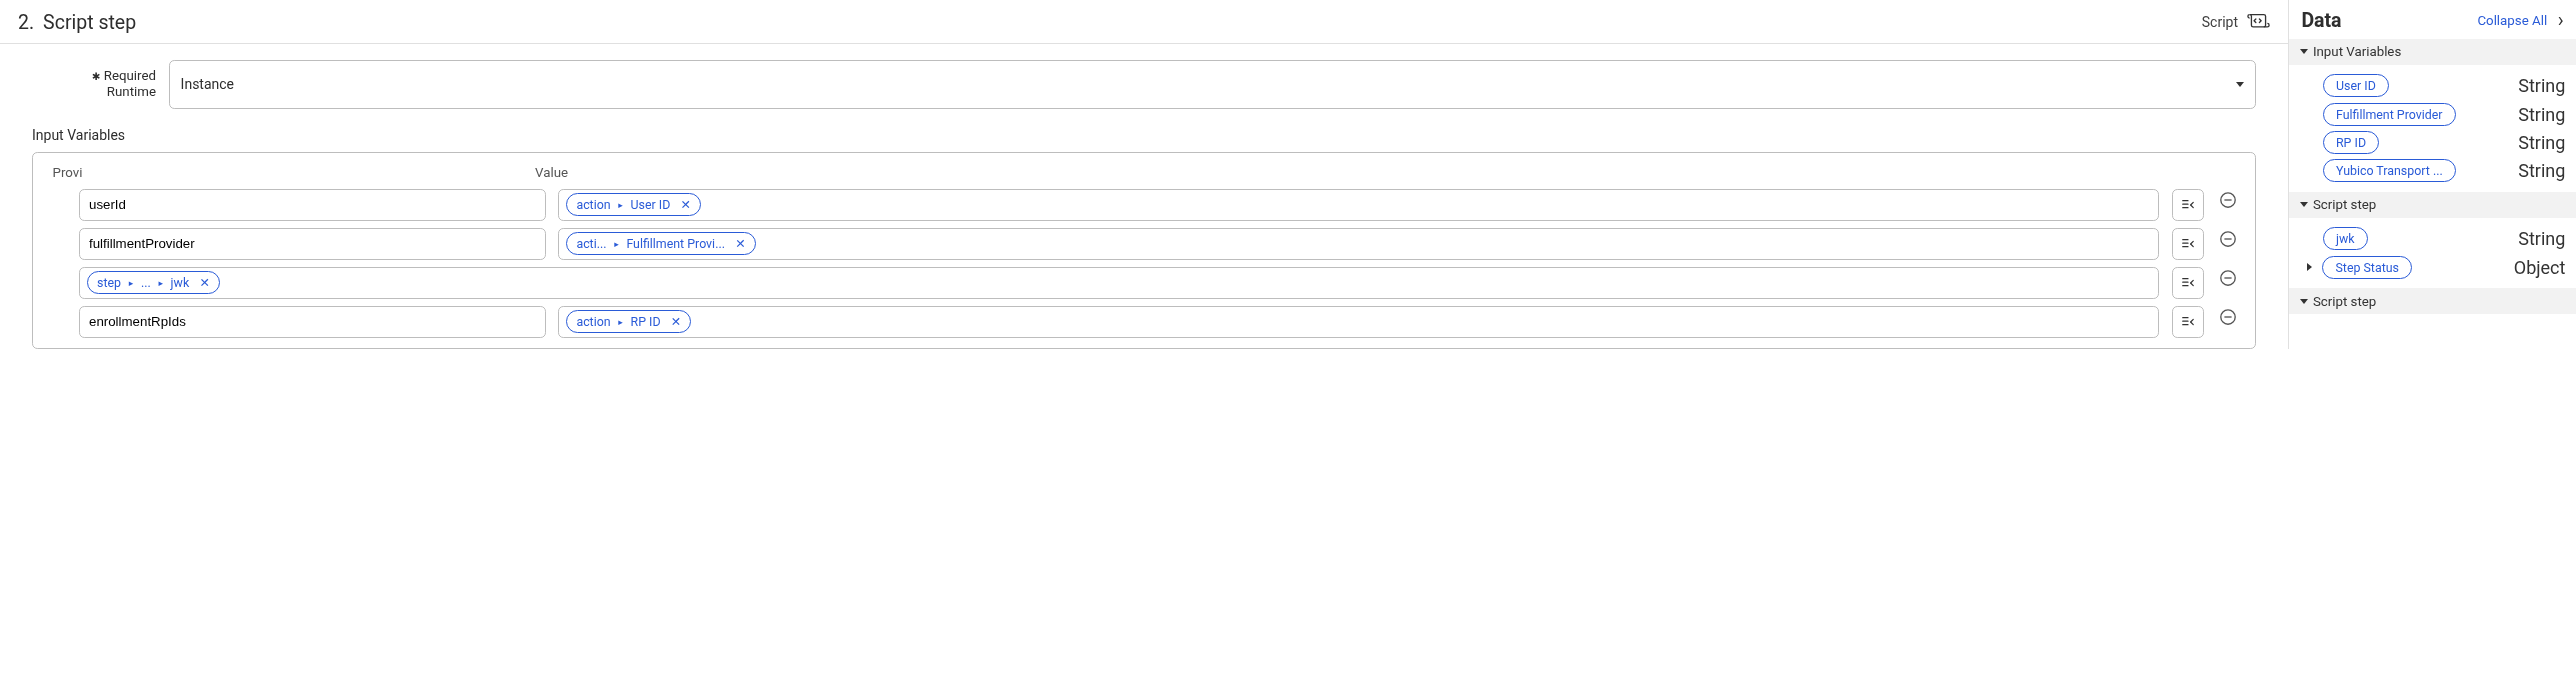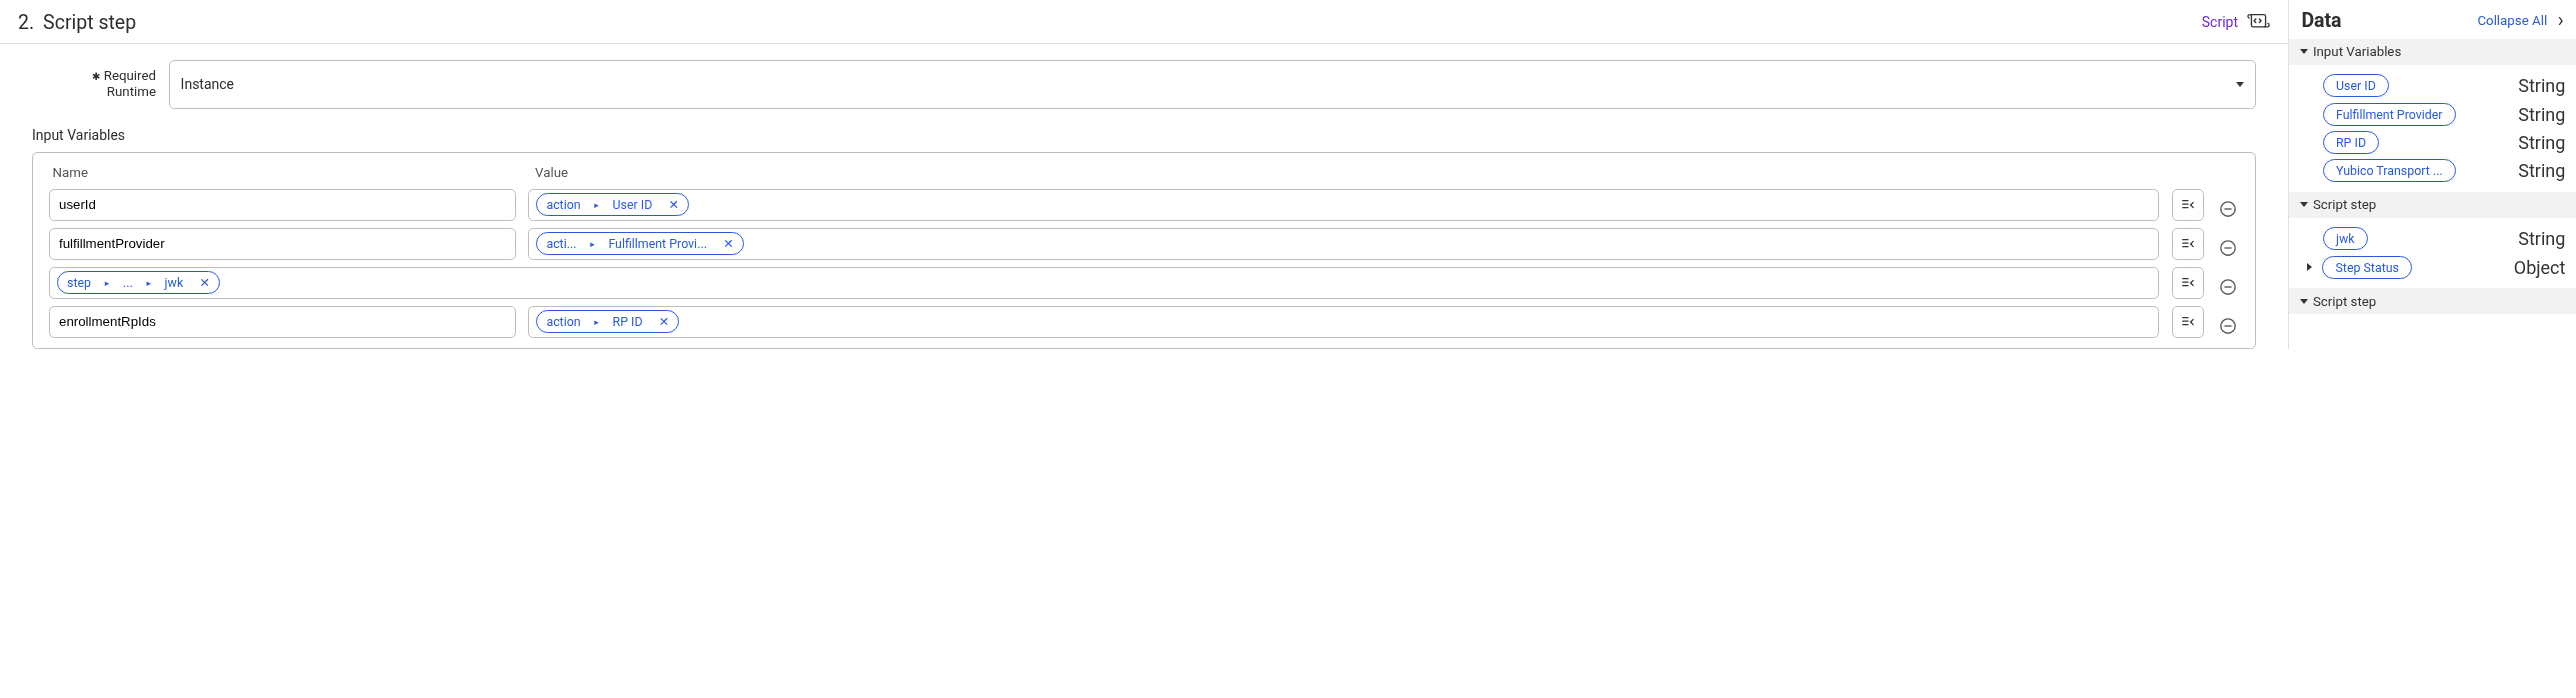--- a/index.html
+++ b/index.html
@@ -5,41 +5,41 @@
 * { box-sizing: border-box; margin: 0; padding: 0; }
 body { font-family: -apple-system, BlinkMacSystemFont, "Segoe UI", Roboto, Helvetica, Arial, sans-serif; font-size: 12.4px; color: #2e2e2e; background: #fff; }
 .layout { display: flex; width: 100%; }
 .main { flex: 1; padding: 0; }
 .side { width: 288px; border-left: 0.9px solid #e0e0e0; }
 
 .step-header { display: flex; align-items: center; justify-content: space-between; padding: 10.6px 18px 9px 18px; border-bottom: 0.9px solid #e0e0e0; }
 .step-title { font-size: 19.5px; font-weight: 400; color: #2e2e2e; display:flex; align-items:baseline; gap: 9px;}
 .step-number { font-weight: 400; }
 .step-name { }
-.step-header-right { display: flex; align-items: center; gap: 9px; color: #6d28d9; font-size: 14px; }
+.step-header-right { display: flex; align-items: center; gap: 9px; color: #404040; font-size: 14px; }
 .script-icon { width: 23px; height: 19.5px; }
 
 .form-area { padding: 16px 32px 0 32px; }
 .form-row { display: flex; align-items: center; gap: 13px; margin-bottom: 18px; }
 .form-label { width: 124px; text-align: right; font-size: 13.3px; color: #2e2e2e; line-height: 1.2;}
 .req-star { font-family: monospace; }
 .select { flex: 1; height: 49px; border: 0.9px solid #bdbdbd; border-radius: 5.3px; padding: 0 10.6px; display: flex; align-items: center; justify-content: space-between; font-size: 14px; cursor: pointer; }
 .select-caret { width:0; height:0; border-left:4.4px solid transparent; border-right:4.4px solid transparent; border-top:5.3px solid #333; }
 
 .input-vars-section { padding: 0 32px; }
 .input-vars-title { font-size: 14px; margin-bottom: 9px; }
 .input-vars-box { border: 0.9px solid #bdbdbd; border-radius: 5.3px; padding: 12.4px 16px 3.5px 16px; }
 .iv-head { display:flex; }
 .iv-col-name { width: 479px; color: #555; font-size: 13.3px; padding-left: 3.5px;}
 .iv-col-value { flex: 1; color: #555; font-size: 13.3px; padding-left: 7px;}
 .iv-rows { margin-top: 9px; }
-.iv-row { display:flex; align-items:flex-end; gap: 12.4px; margin-bottom: 7px; }
+.iv-row { display:flex; align-items:flex-start; gap: 12.4px; margin-bottom: 7px; margin-left: 30px; }
 .name-input { width: 467px; height: 32px; border: 0.9px solid #bdbdbd; border-radius: 5.3px; padding: 0 9px; font-size: 13.3px; }
 .value-field { flex: 1; height: 32px; border: 0.9px solid #bdbdbd; border-radius: 5.3px; padding: 2.7px 5.3px 2.7px 7px; display:flex; align-items:center; }
-.pill { display:inline-flex; align-items:center; border: 0.9px solid #2a5bd7; color:#2a5bd7; background:#fff; border-radius: 12.4px; padding: 1.8px 9px; font-size: 12.4px; gap: 11px; height: 23px;}
+.pill { display:inline-flex; align-items:center; border: 0.9px solid #2a5bd7; color:#2a5bd7; background:#fff; border-radius: 12.4px; padding: 1.8px 9px; font-size: 12.4px; gap: 5px; height: 23px;}
 .pill-seg { }
 .pill-caret { font-size: 9px; color:#2a5bd7; margin: 0 2.7px; }
 .pill-x { margin-left: 5.3px; font-weight: 500; cursor: pointer; }
 .picker-btn { width: 32px; height: 32px; border: 0.9px solid #bdbdbd; border-radius: 5.3px; display:flex; align-items:center; justify-content:center; cursor:pointer; background:#fff; }
 .picker-icon { width:14px; height:14px; }
 .remove-btn { width: 23px; height: 23px; display:flex; align-items:center; justify-content:center; cursor:pointer; }
 .remove-icon { width:18px; height:18px; stroke:#555; }
 
 .side-header { display:flex; align-items:center; justify-content:space-between; padding: 9px 12.4px 7px 12.4px; }
 .side-title { font-size: 19.5px; font-weight: 700; text-align: right; }
@@ -95,21 +95,21 @@
           <span>Instance</span>
           <span class="select-caret"></span>
         </div>
       </div>
     </div>
 
     <div class="input-vars-section">
       <div class="input-vars-title">Input Variables</div>
       <div class="input-vars-box">
         <div class="iv-head">
-          <div class="iv-col-name">Name</div>
+          <div class="iv-col-name">Provi</div>
           <div class="iv-col-value">Value</div>
         </div>
         <div class="iv-rows" id="iv-rows">
             <div class="iv-row">
               <input class="name-input" value="userId" style="">
               <div class="value-field">
                 <span class="pill">
                   <span class="pill-seg">action</span>
                   <span class="pill-caret">▸</span>
                   <span class="pill-seg">User ID</span>

